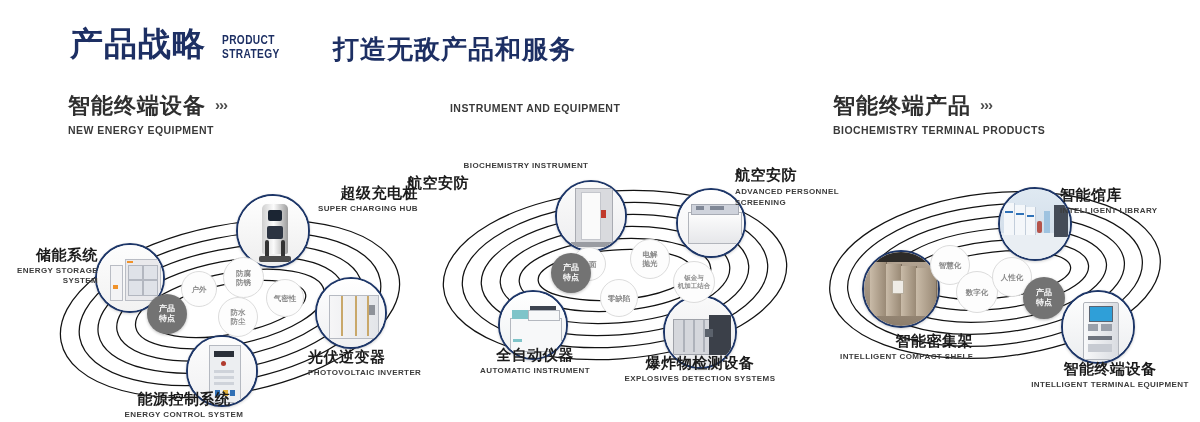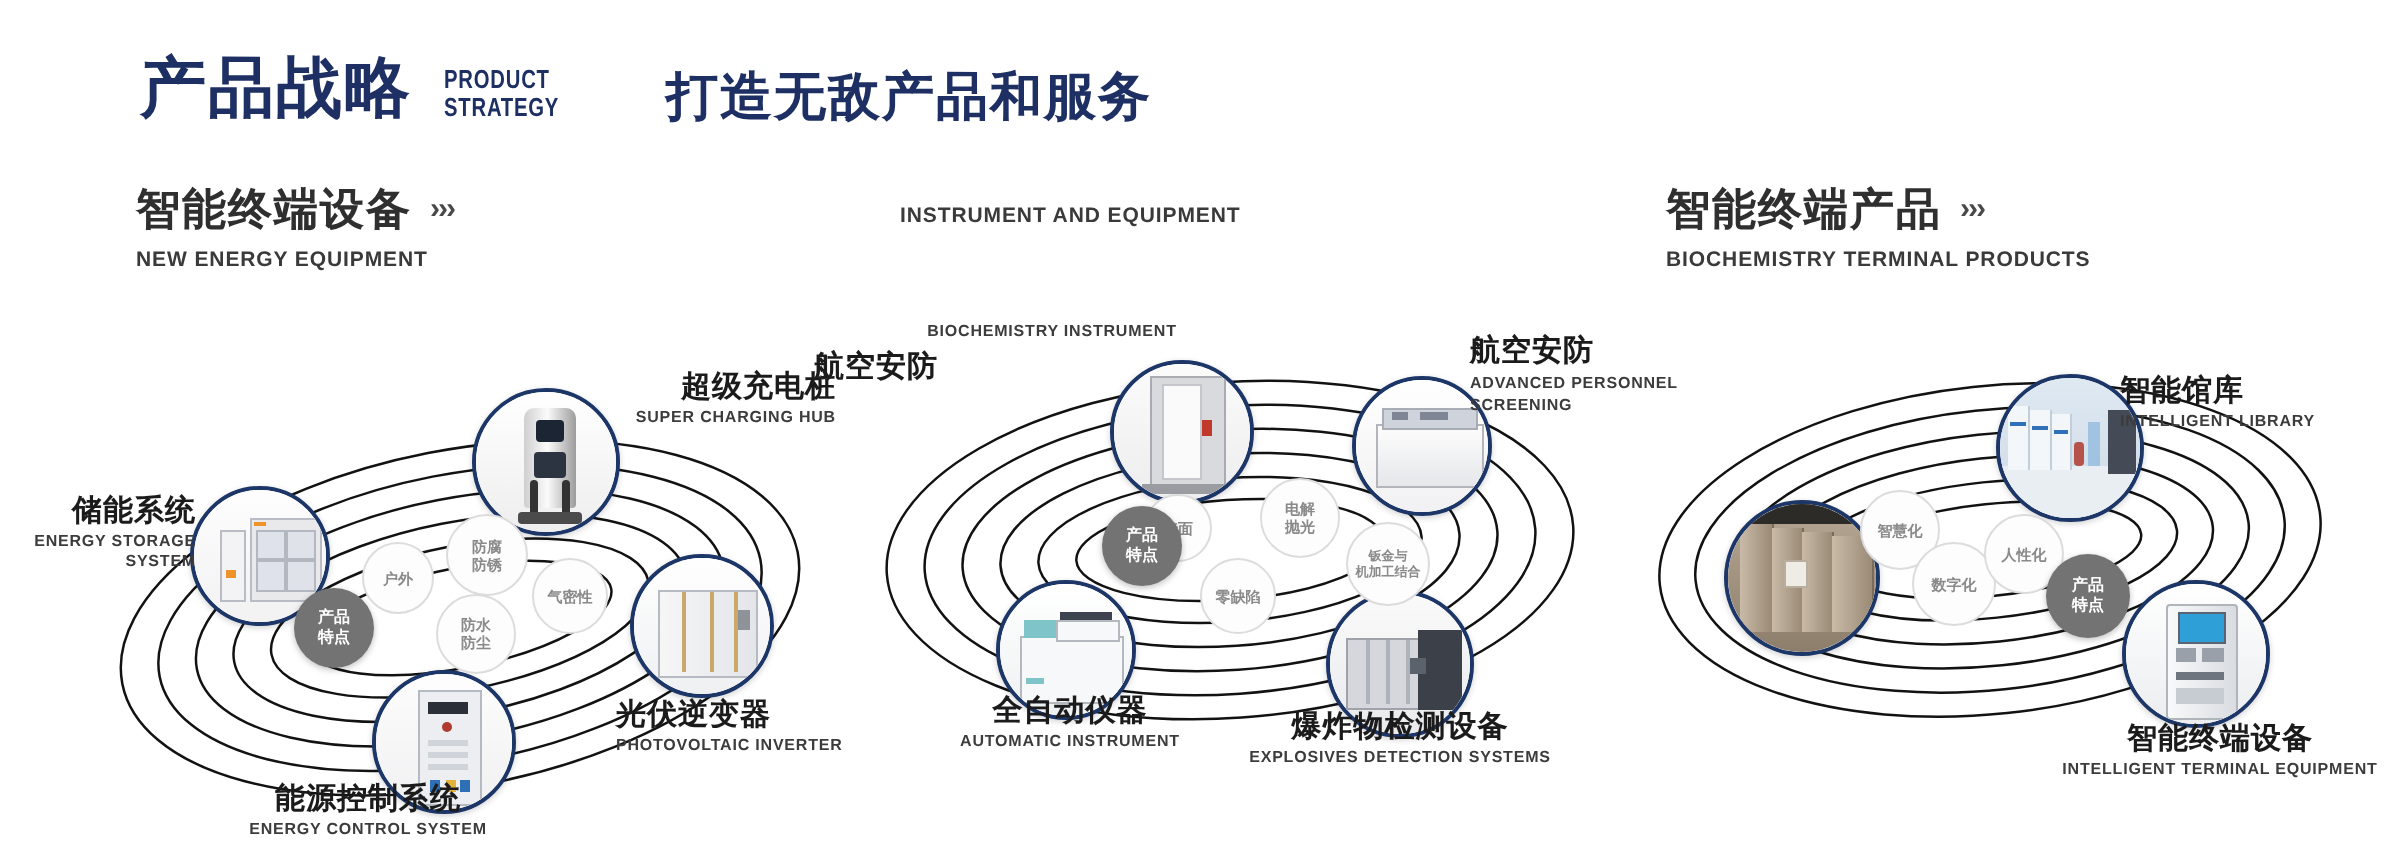--- a/index.html
+++ b/index.html
@@ -413,20 +413,24 @@
     <div class="node" style="left:47px;top:95px;width:78px;height:78px;">
       <div class="art art-shelf">
         <div class="ceil" style="left:0;top:0;width:78px;height:10px;"></div>
         <div class="rack" style="left:6px;top:10px;width:16px;height:54px;"></div>
         <div class="rack" style="left:22px;top:12px;width:15px;height:52px;"></div>
         <div class="rack" style="left:37px;top:14px;width:15px;height:50px;"></div>
         <div class="rack" style="left:52px;top:16px;width:20px;height:48px;"></div>
         <div class="plate" style="left:28px;top:28px;width:10px;height:12px;"></div>
       </div>
     </div>
+    <div class="cap right" style="left:-22px;top:178px;width:180px;">
+      <div class="cn">智能密集架</div>
+      <div class="en">INTELLIGENT COMPACT SHELF</div>
+    </div>
 
     <div class="node" style="left:246px;top:135px;width:74px;height:74px;">
       <div class="art art-terminal">
         <div class="body" style="left:20px;top:10px;width:34px;height:56px;"></div>
         <div class="scr" style="left:26px;top:14px;width:22px;height:14px;"></div>
         <div class="btn" style="left:25px;top:32px;width:10px;height:7px;"></div>
         <div class="btn" style="left:38px;top:32px;width:11px;height:7px;"></div>
         <div class="tray" style="left:25px;top:44px;width:24px;height:4px;"></div>
         <div class="btn" style="left:25px;top:52px;width:24px;height:8px;background:#c7cbd2;"></div>
       </div>

